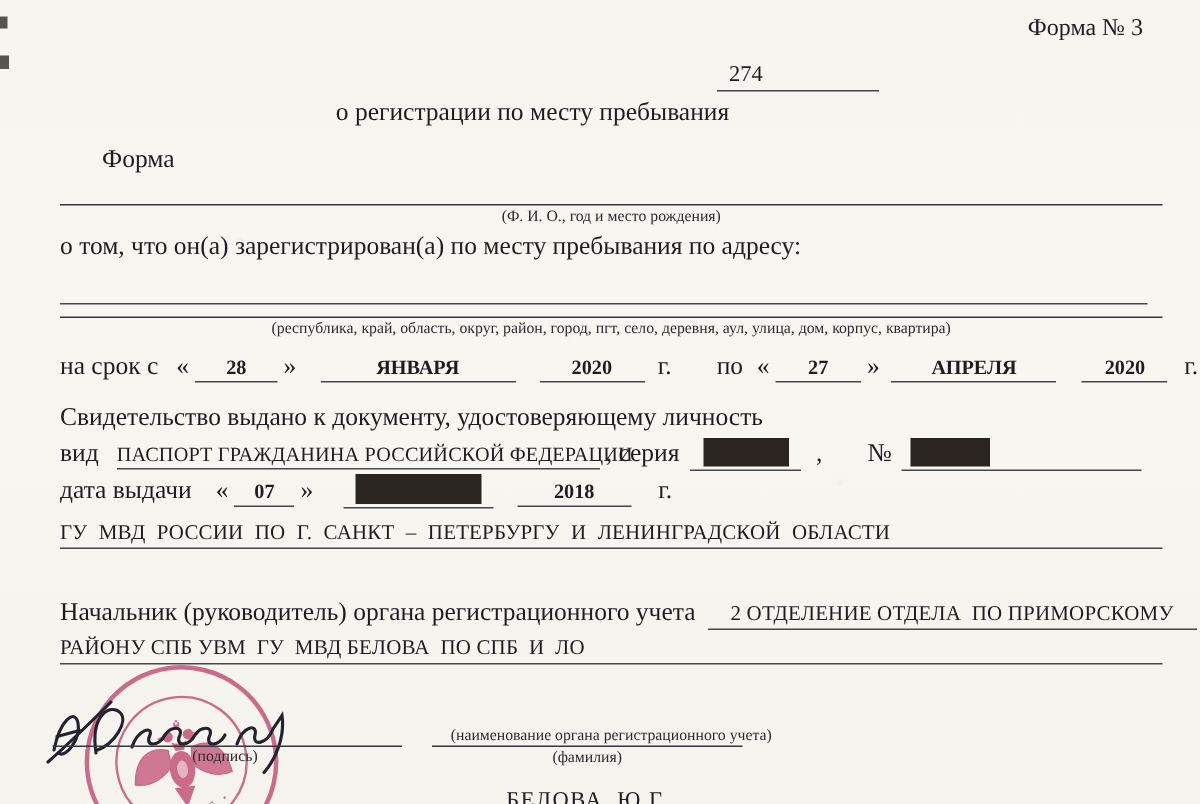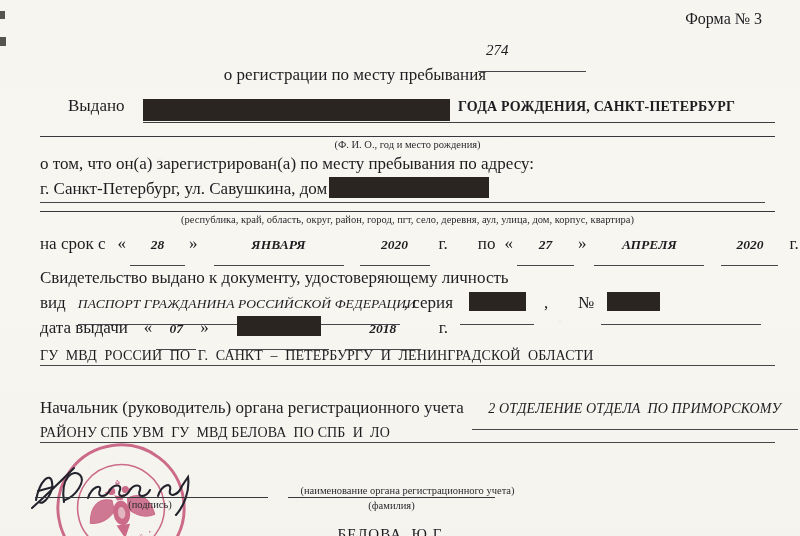--- a/index.html
+++ b/index.html
@@ -13,54 +13,47 @@
       linear-gradient(180deg,#f7f5f0 0%,#f8f6f1 50%,#f5f3ee 100%);
     color:#1d1d20;
   }
   .abs{position:absolute;white-space:nowrap;}
   .serif17{font-size:17px;}
   .caps{font-weight:bold;font-size:14px;letter-spacing:0.2px;}
   .val{font-size:13.5px;letter-spacing:0.1px;}
   .valb{font-size:13.5px;font-weight:bold;}
   .cap{font-size:10.5px;color:#2a2a2e;}
   .center{text-align:center;}
-  .cell{display:inline-block;border-bottom:1.4px solid #45454c;text-align:center;vertical-align:baseline;padding-bottom:12px;font-style:italic;}
+  .cell{display:inline-block;border-bottom:1.4px solid #45454c;text-align:center;vertical-align:baseline;padding-bottom:1px;}
   .hline{position:absolute;border-top:1.7px solid #36363d;height:0;}
   .uline{position:absolute;border-top:1.4px solid #45454c;height:0;}
   .redact{display:inline-block;background:#2a2521;vertical-align:text-bottom;}
   .stamp{position:absolute;left:50px;top:438px;width:142px;height:140px;opacity:0.82;transform:rotate(-8deg);}
   .sig{position:absolute;left:28px;top:460px;width:190px;height:58px;}
   .artifact{position:absolute;background:#3a3733;opacity:0.85;}
 </style>
 </head>
 <body>
 
 <div class="page">
 
   <div class="artifact" style="left:0;top:11px;width:5px;height:8px;"></div>
   <div class="artifact" style="left:0;top:37px;width:6px;height:9px;"></div>
 
   <div class="abs" style="top:10px;right:38px;font-size:16px;">Форма № 3</div>
 
   <div class="abs cell" style="top:42px;left:478px;width:100px;text-align:left;padding-left:8px;font-size:15px;">274</div>
   <div class="abs center" style="top:65px;left:140px;width:430px;font-size:17px;">о регистрации по месту пребывания</div>
 
-  <div class="abs serif17" style="top:96px;left:68px;">Выдано</div>
-  <div class="abs" style="top:94px;left:143px;width:632px;height:28px;border-bottom:1.6px solid #3c3c43;">
-    <span class="redact" style="width:307px;height:22px;margin-top:5px;"></span>
-    <span class="caps" style="vertical-align:7px;margin-left:4px;">ГОДА РОЖДЕНИЯ, САНКТ-ПЕТЕРБУРГ</span>
-  </div>
+  <div class="abs serif17" style="top:96px;left:68px;">Форма</div>
   <div class="hline" style="top:136px;left:40px;right:25px;"></div>
   <div class="abs cap center" style="top:139px;left:40px;right:25px;">(Ф. И. О., год и место рождения)</div>
 
   <div class="abs serif17" style="top:154px;left:40px;">о том, что он(а) зарегистрирован(а) по месту пребывания по адресу:</div>
 
-  <div class="abs serif17" style="top:177px;left:40px;">
-    <span>г. Санкт-Петербург, ул. Савушкина, дом</span><span class="redact" style="width:160px;height:21px;margin-left:2px;vertical-align:-4px;"></span>
-  </div>
   <div class="uline" style="top:202px;left:40px;width:725px;"></div>
   <div class="hline" style="top:211px;left:40px;right:25px;"></div>
   <div class="abs cap center" style="top:214px;left:40px;right:25px;">(республика, край, область, округ, район, город, пгт, село, деревня, аул, улица, дом, корпус, квартира)</div>
 
   <div class="abs" style="top:234px;left:40px;">
     <span class="serif17">на срок с</span>
     <span class="serif17" style="margin-left:8px;">«</span>
     <span class="cell valb" style="width:55px;">28</span>
     <span class="serif17">»</span>
     <span class="cell valb" style="width:130px;margin-left:12px;">ЯНВАРЯ</span>

